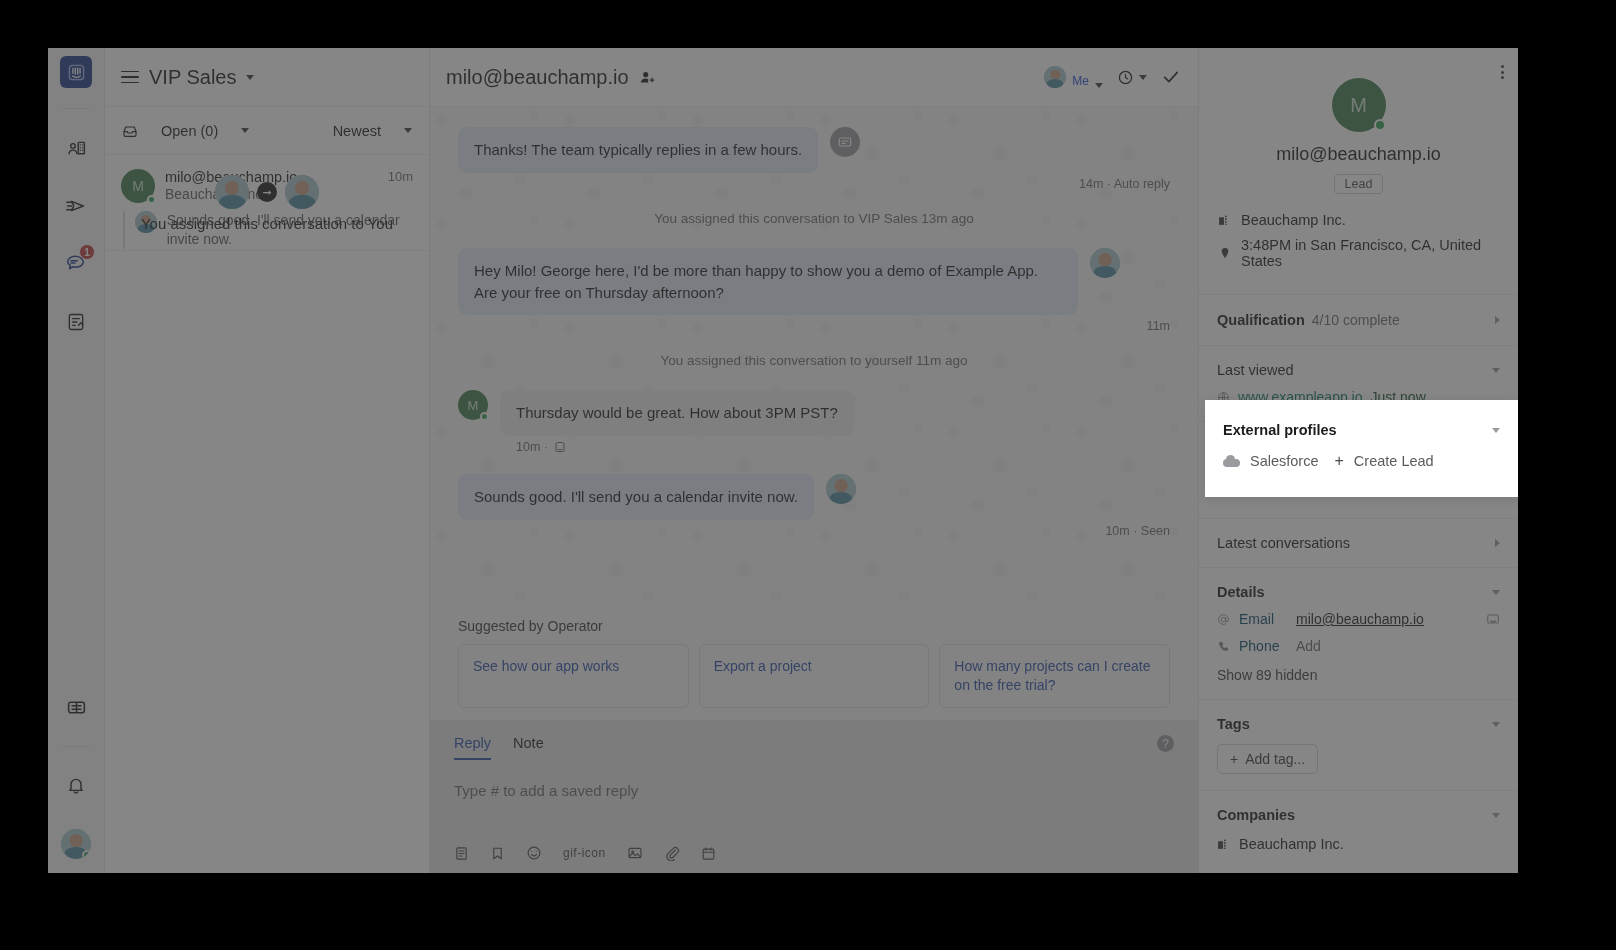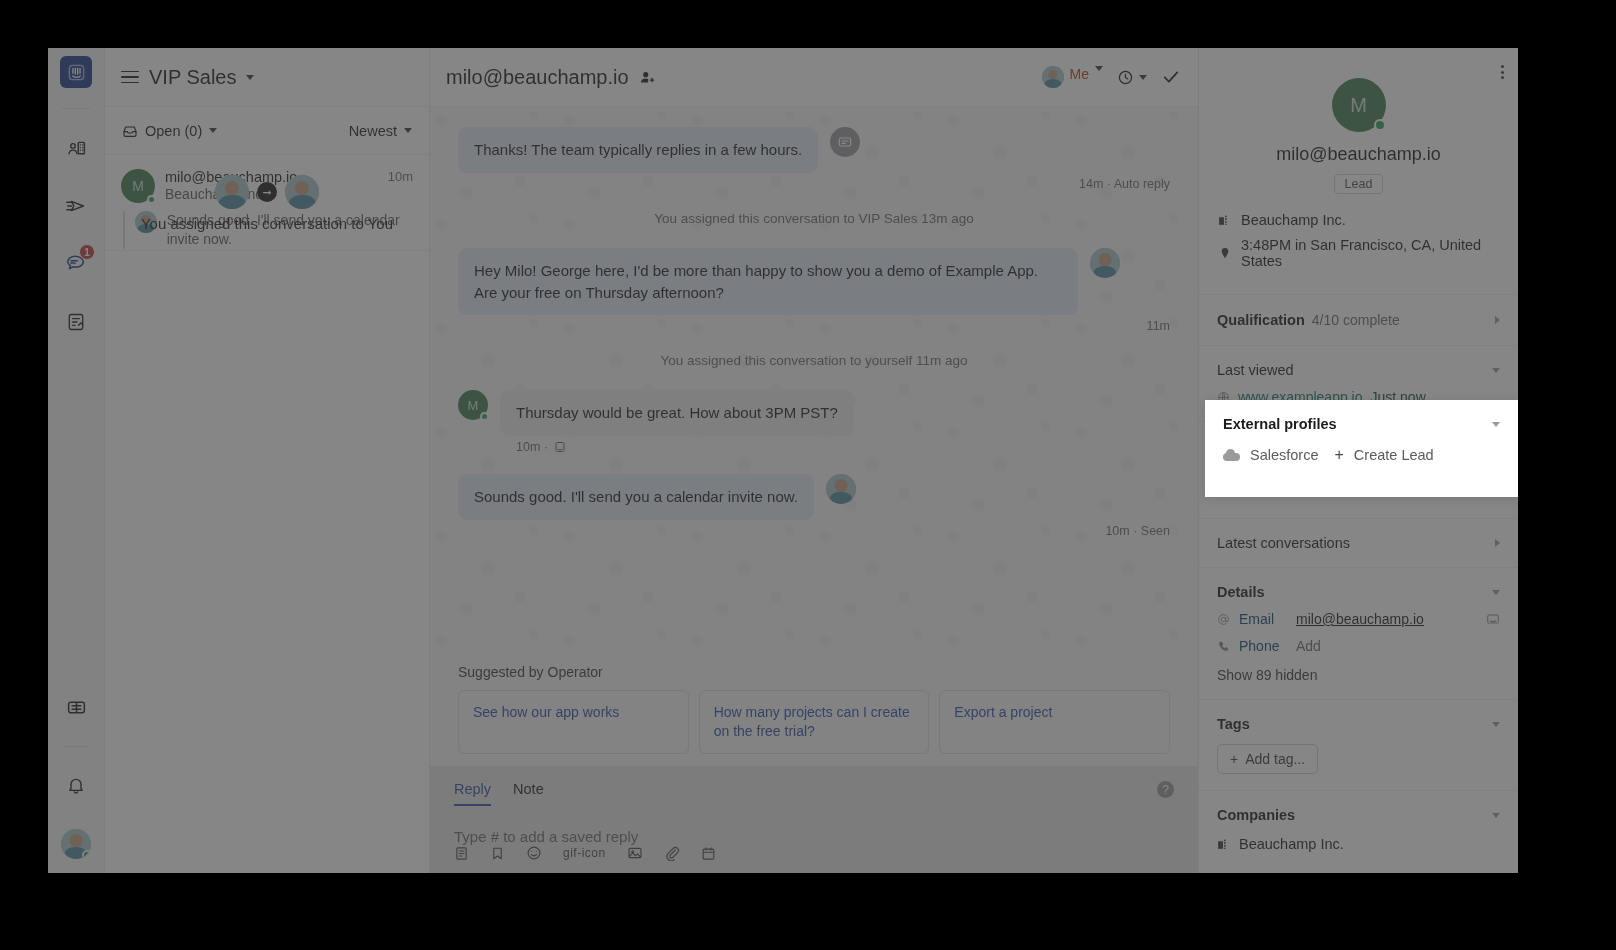--- a/index.html
+++ b/index.html
@@ -79,21 +79,21 @@
   }
   .hamburger { width: 18px; display:flex; flex-direction:column; gap:4px; }
   .hamburger i { display:block; height:1.6px; background:#1c1c1e; border-radius:1px; }
   .list-title { font-size: 20px; color: #1c1c1e; }
   .caret { width:0;height:0;border-left:4.5px solid transparent;border-right:4.5px solid transparent;border-top:5px solid #3b3b3e; display:inline-block; }
   .list-filters {
     height: 48px; display: flex; align-items: center; justify-content: space-between;
     padding: 0 17px; border-bottom: 1px solid #eeeeef;
     font-size: 14.5px; color: #1c1c1e;
   }
-  .filter-l, .filter-r { display:flex; align-items:center; gap:7px; }
+  .filter-l, .filter-r { display:flex; align-items:center; gap:23px; }
   .conv-item {
     height: 96px; padding: 14px 16px; position: relative;
     border-bottom: 1px solid #eeeeef;
     background: #fff;
   }
   .conv-row1 { display:flex; align-items:flex-start; gap:10px; }
   .conv-av {
     width: 34px; height: 34px; border-radius: 50%;
     background: #3f7d4e; color:#cfe3d4; flex-shrink:0;
     display:flex; align-items:center; justify-content:center;
@@ -132,21 +132,21 @@
     background: #fff;
   }
   .conv-head {
     height: 59px; flex-shrink: 0;
     display: flex; align-items: center; justify-content: space-between;
     padding: 0 17px 0 16px; border-bottom: 1px solid #eeeeef;
   }
   .ch-left { display:flex; align-items:center; gap:10px; }
   .ch-title { font-size: 20px; color:#1c1c1e; }
   .ch-right { display:flex; align-items:center; gap:14px; }
-  .assignee { display:flex; align-items:flex-start; gap:6px; font-size:14px; color:#c2410c; }
+  .assignee { display:flex; align-items:flex-end; gap:6px; font-size:12px; color:#1d4ed8; }
   .assignee .av { width:22px;height:22px;border-radius:50%;overflow:hidden;background:#a8c5cc; }
   .clockbtn { display:flex; align-items:center; gap:5px; }
   .checkbtn { color:#1c1c1e; }
 
   .thread {
     flex: 1; position: relative; overflow: hidden;
     background-color: #f6f6f7;
     padding: 20px 28px 0 28px;
   }
   .thread::before {
@@ -206,21 +206,21 @@
   .ctab.active { color:#2b4fa8; }
   .ctab.active::after {
     content:""; position:absolute; left:0; right:0; bottom:0; height:2px; background:#2b4fa8;
   }
   .help-icon {
     position:absolute; right:24px; top:14px;
     width:17px;height:17px;border-radius:50%;background:#9a9a9f;color:#fff;
     font-size:12px;display:flex;align-items:center;justify-content:center;
   }
   .comp-ph { font-size:15px; color:#6b6b70; margin-top:22px; }
-  .comp-tools { display:flex; gap:21px; align-items:center; color:#4a4a4e;text-align:right; }
+  .comp-tools { display:flex; gap:21px; align-items:center; margin-top:46px; color:#4a4a4e;text-align:right; }
 
   
   .profile {
     width: 320px; height:100%; flex-shrink:0;
     border-left:1px solid #e6e6e7; background:#fff;
     position:relative; overflow:hidden;
   }
   .prof-menu { position:absolute; right:14px; top:17px; display:flex; flex-direction:column; gap:2.5px; }
   .prof-menu i { width:3px;height:3px;border-radius:50%;background:#3b3b3e;display:block; }
   .prof-top { padding: 30px 18px 0; text-align:center; }
@@ -267,21 +267,21 @@
   
   .dim {
     position:absolute; inset:0; background: rgba(60,60,60,0.62);
     pointer-events:none; z-index: 40;
   }
   .spotlight {
     position:absolute; z-index: 50;
     left: 1157px; top: 352px; width: 313px; height: 97px;
     background:#ffffff;
     box-shadow: 0 2px 10px rgba(0,0,0,0.10);
-    padding: 16px 18px;
+    padding: 22px 18px;
   }
   .spot-head { display:flex; align-items:center; justify-content:space-between; }
   .spot-row { display:flex; align-items:center; gap:10px; margin-top:14px; font-size:14.5px; }
   .sf-cloud { width:17px; height:12px; position:relative; flex-shrink:0; }
   .sf-cloud::before {
     content:""; position:absolute; left:0; bottom:0; width:17px; height:8px;
     border-radius:4px; background:#9a9a9f;
   }
   .sf-cloud::after {
     content:""; position:absolute; left:3px; top:0; width:9px; height:9px;
@@ -524,22 +524,22 @@
             </div>
         </div>
         <div class="ts right">10m · Seen</div>
       </div>
     </div>
 
     <div class="suggest">
       <div class="suggest-label">Suggested by Operator</div>
       <div class="chips">
         <div class="chip">See how our app works</div>
+        <div class="chip">Export a project</div>
         <div class="chip">How many projects can I create on the free trial?</div>
-        <div class="chip">Export a project</div>
       </div>
     </div>
 
     <div class="composer">
       <div class="comp-tabs">
         <div class="ctab active">Reply</div>
         <div class="ctab">Note</div>
       </div>
       <div class="help-icon">?</div>
       <div class="comp-ph">Type # to add a saved reply</div>

